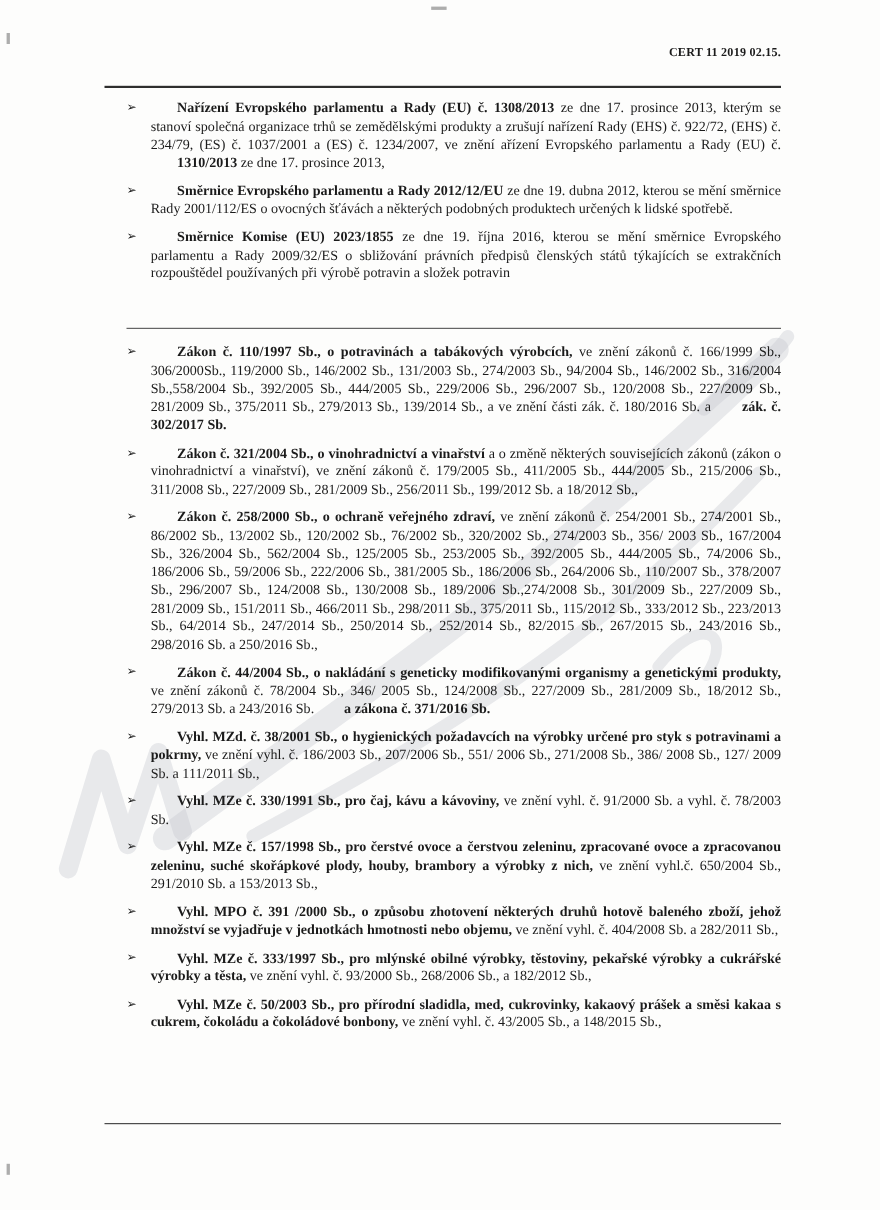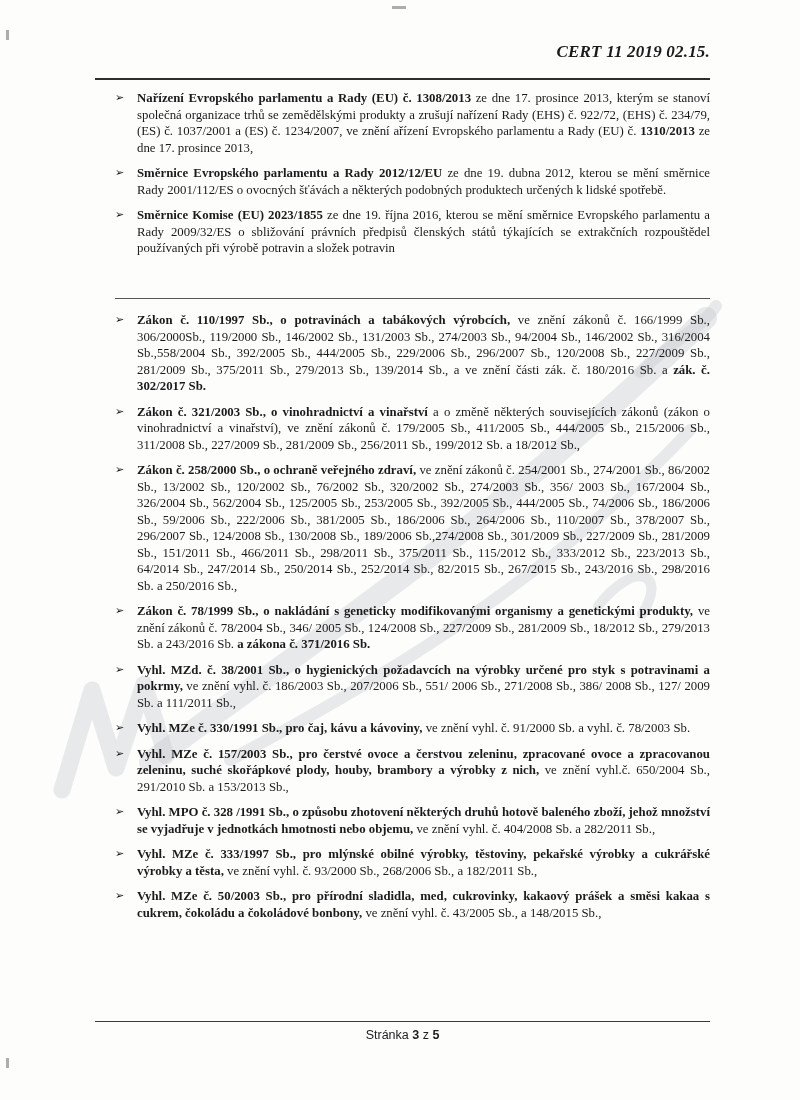--- a/index.html
+++ b/index.html
@@ -14,36 +14,36 @@
   .scan-mark { position:absolute; background:#8a8a8a; opacity:.7; }
   .mark-top { left:392px; top:6px; width:14px; height:3px; }
   .mark-left-top { left:6px; top:30px; width:3px; height:10px; }
   .mark-left-bottom { left:6px; top:1058px; width:3px; height:10px; }
 
   
   .watermark { position:absolute; inset:0; pointer-events:none; }
 
   .header-text {
     position:absolute; top:42px; right:90px;
-    font-style:italic; font-weight:bold; font-size:17px; letter-spacing:.2px;
+    font-weight:bold; font-size:11px; letter-spacing:.2px;
   }
   .header-rule { position:absolute; top:78px; left:95px; width:615px; border-top:2px solid #2e2e2e; }
 
   .list { position:absolute; left:95px; width:615px; }
   #list-eu { top:90px; }
   #list-cz { top:312px; }
 
   .item {
     display:flex; align-items:flex-start;
     margin:0 0 9px 20px;
     font-size:12.8px; line-height:16.5px;
   }
   .bullet { flex:0 0 22px; font-family:"DejaVu Sans", sans-serif; font-size:11px; line-height:16.5px; color:#111; }
   .item-text { flex:1; text-align:justify; }
-  .b { font-weight:bold; }
+  .b { font-weight:bold;margin-left:24px; }
 
   .section-divider {
     position:absolute; top:298px; left:115px; width:595px;
     border-top:1.5px solid #555;
   }
 
   .footer-rule { position:absolute; top:1021px; left:95px; width:615px; border-top:1.5px solid #3a3a3a; }
   .footer-text {
     position:absolute; top:1028px; left:95px; width:615px; text-align:center;
     font-family:"Liberation Sans", sans-serif; font-size:12.5px; color:#222;
@@ -91,60 +91,59 @@
   <div class="section-divider"></div>
 
   <div class="list" id="list-cz">
   <div class="item">
     <span class="bullet">➢</span>
     <span class="item-text"><span class="b">Zákon č. 110/1997 Sb., o potravinách a tabákových výrobcích, </span><span>ve znění zákonů č. 166/1999 Sb., 306/2000Sb., 119/2000 Sb., 146/2002 Sb., 131/2003 Sb., 274/2003 Sb., 94/2004 Sb., 146/2002 Sb., 316/2004 Sb.,558/2004 Sb., 392/2005 Sb., 444/2005 Sb., 229/2006 Sb., 296/2007 Sb., 120/2008 Sb., 227/2009 Sb., 281/2009 Sb., 375/2011 Sb., 279/2013 Sb., 139/2014 Sb., a ve znění části zák. č. 180/2016 Sb. a </span><span class="b">zák. č. 302/2017 Sb.</span></span>
   </div>
 
   <div class="item">
     <span class="bullet">➢</span>
-    <span class="item-text"><span class="b">Zákon č. 321/2003 Sb., o vinohradnictví a vinařství </span><span>a o změně některých souvisejících zákonů (zákon o vinohradnictví a vinařství), ve znění zákonů č. 179/2005 Sb., 411/2005 Sb., 444/2005 Sb., 215/2006 Sb., 311/2008 Sb., 227/2009 Sb., 281/2009 Sb., 256/2011 Sb., 199/2012 Sb. a 18/2012 Sb.,</span></span>
+    <span class="item-text"><span class="b">Zákon č. 321/2004 Sb., o vinohradnictví a vinařství </span><span>a o změně některých souvisejících zákonů (zákon o vinohradnictví a vinařství), ve znění zákonů č. 179/2005 Sb., 411/2005 Sb., 444/2005 Sb., 215/2006 Sb., 311/2008 Sb., 227/2009 Sb., 281/2009 Sb., 256/2011 Sb., 199/2012 Sb. a 18/2012 Sb.,</span></span>
   </div>
 
   <div class="item">
     <span class="bullet">➢</span>
     <span class="item-text"><span class="b">Zákon č. 258/2000 Sb., o ochraně veřejného zdraví, </span><span>ve znění zákonů č. 254/2001 Sb., 274/2001 Sb., 86/2002 Sb., 13/2002 Sb., 120/2002 Sb., 76/2002 Sb., 320/2002 Sb., 274/2003 Sb., 356/ 2003 Sb., 167/2004 Sb., 326/2004 Sb., 562/2004 Sb., 125/2005 Sb., 253/2005 Sb., 392/2005 Sb., 444/2005 Sb., 74/2006 Sb., 186/2006 Sb., 59/2006 Sb., 222/2006 Sb., 381/2005 Sb., 186/2006 Sb., 264/2006 Sb., 110/2007 Sb., 378/2007 Sb., 296/2007 Sb., 124/2008 Sb., 130/2008 Sb., 189/2006 Sb.,274/2008 Sb., 301/2009 Sb., 227/2009 Sb., 281/2009 Sb., 151/2011 Sb., 466/2011 Sb., 298/2011 Sb., 375/2011 Sb., 115/2012 Sb., 333/2012 Sb., 223/2013 Sb., 64/2014 Sb., 247/2014 Sb., 250/2014 Sb., 252/2014 Sb., 82/2015 Sb., 267/2015 Sb., 243/2016 Sb., 298/2016 Sb. a 250/2016 Sb.,</span></span>
   </div>
 
   <div class="item">
     <span class="bullet">➢</span>
-    <span class="item-text"><span class="b">Zákon č. 78/1999 Sb., o nakládání s geneticky modifikovanými organismy a genetickými produkty, </span><span>ve znění zákonů č. 78/2004 Sb., 346/ 2005 Sb., 124/2008 Sb., 227/2009 Sb., 281/2009 Sb., 18/2012 Sb., 279/2013 Sb. a 243/2016 Sb. </span><span class="b">a zákona č. 371/2016 Sb.</span></span>
+    <span class="item-text"><span class="b">Zákon č. 44/2004 Sb., o nakládání s geneticky modifikovanými organismy a genetickými produkty, </span><span>ve znění zákonů č. 78/2004 Sb., 346/ 2005 Sb., 124/2008 Sb., 227/2009 Sb., 281/2009 Sb., 18/2012 Sb., 279/2013 Sb. a 243/2016 Sb. </span><span class="b">a zákona č. 371/2016 Sb.</span></span>
   </div>
 
   <div class="item">
     <span class="bullet">➢</span>
     <span class="item-text"><span class="b">Vyhl. MZd. č. 38/2001 Sb., o hygienických požadavcích na výrobky určené pro styk s potravinami a pokrmy, </span><span>ve znění vyhl. č. 186/2003 Sb., 207/2006 Sb., 551/ 2006 Sb., 271/2008 Sb., 386/ 2008 Sb., 127/ 2009 Sb. a 111/2011 Sb.,</span></span>
   </div>
 
   <div class="item">
     <span class="bullet">➢</span>
     <span class="item-text"><span class="b">Vyhl. MZe č. 330/1991 Sb., pro čaj, kávu a kávoviny, </span><span>ve znění vyhl. č. 91/2000 Sb. a vyhl. č. 78/2003 Sb.</span></span>
   </div>
 
   <div class="item">
     <span class="bullet">➢</span>
-    <span class="item-text"><span class="b">Vyhl. MZe č. 157/2003 Sb., pro čerstvé ovoce a čerstvou zeleninu, zpracované ovoce a zpracovanou zeleninu, suché skořápkové plody, houby, brambory a výrobky z nich, </span><span>ve znění vyhl.č. 650/2004 Sb., 291/2010 Sb. a 153/2013 Sb.,</span></span>
+    <span class="item-text"><span class="b">Vyhl. MZe č. 157/1998 Sb., pro čerstvé ovoce a čerstvou zeleninu, zpracované ovoce a zpracovanou zeleninu, suché skořápkové plody, houby, brambory a výrobky z nich, </span><span>ve znění vyhl.č. 650/2004 Sb., 291/2010 Sb. a 153/2013 Sb.,</span></span>
   </div>
 
   <div class="item">
     <span class="bullet">➢</span>
-    <span class="item-text"><span class="b">Vyhl. MPO č. 328 /1991 Sb., o způsobu zhotovení některých druhů hotově baleného zboží, jehož množství se vyjadřuje v jednotkách hmotnosti nebo objemu, </span><span>ve znění vyhl. č. 404/2008 Sb. a 282/2011 Sb.,</span></span>
+    <span class="item-text"><span class="b">Vyhl. MPO č. 391 /2000 Sb., o způsobu zhotovení některých druhů hotově baleného zboží, jehož množství se vyjadřuje v jednotkách hmotnosti nebo objemu, </span><span>ve znění vyhl. č. 404/2008 Sb. a 282/2011 Sb.,</span></span>
   </div>
 
   <div class="item">
     <span class="bullet">➢</span>
-    <span class="item-text"><span class="b">Vyhl. MZe č. 333/1997 Sb., pro mlýnské obilné výrobky, těstoviny, pekařské výrobky a cukrářské výrobky a těsta, </span><span>ve znění vyhl. č. 93/2000 Sb., 268/2006 Sb., a 182/2011 Sb.,</span></span>
+    <span class="item-text"><span class="b">Vyhl. MZe č. 333/1997 Sb., pro mlýnské obilné výrobky, těstoviny, pekařské výrobky a cukrářské výrobky a těsta, </span><span>ve znění vyhl. č. 93/2000 Sb., 268/2006 Sb., a 182/2012 Sb.,</span></span>
   </div>
 
   <div class="item">
     <span class="bullet">➢</span>
     <span class="item-text"><span class="b">Vyhl. MZe č. 50/2003 Sb., pro přírodní sladidla, med, cukrovinky, kakaový prášek a směsi kakaa s cukrem, čokoládu a čokoládové bonbony, </span><span>ve znění vyhl. č. 43/2005 Sb., a 148/2015 Sb.,</span></span>
   </div>
 </div>
 
   <div class="footer-rule"></div>
-  <div class="footer-text"><span>Stránka </span><span class="b">3</span><span> z </span><span class="b">5</span></div>
 
 </div>
 
 </body></html>

